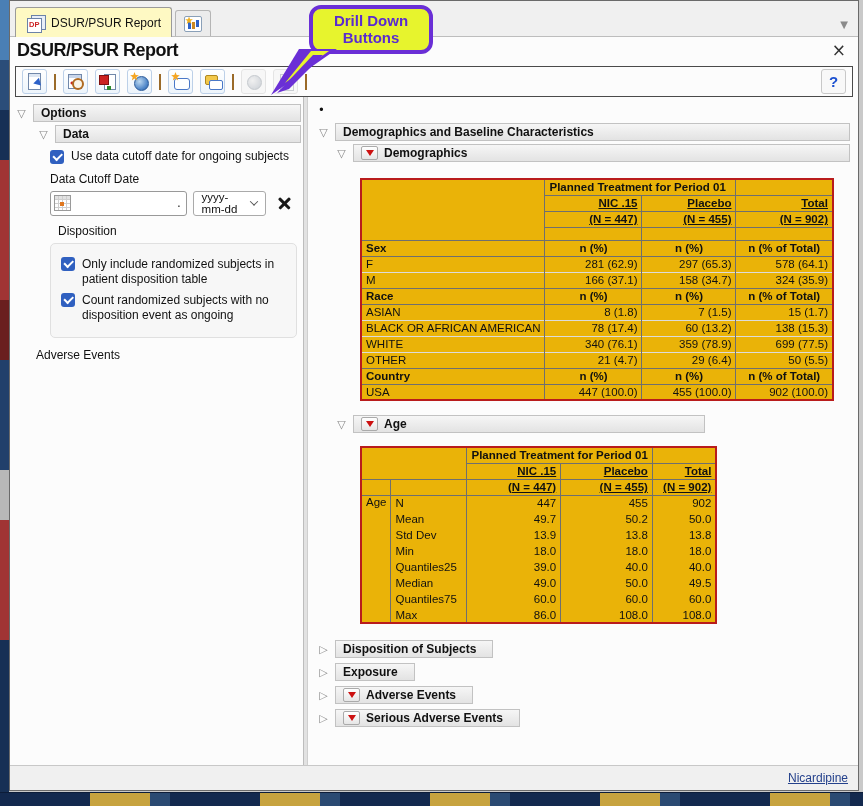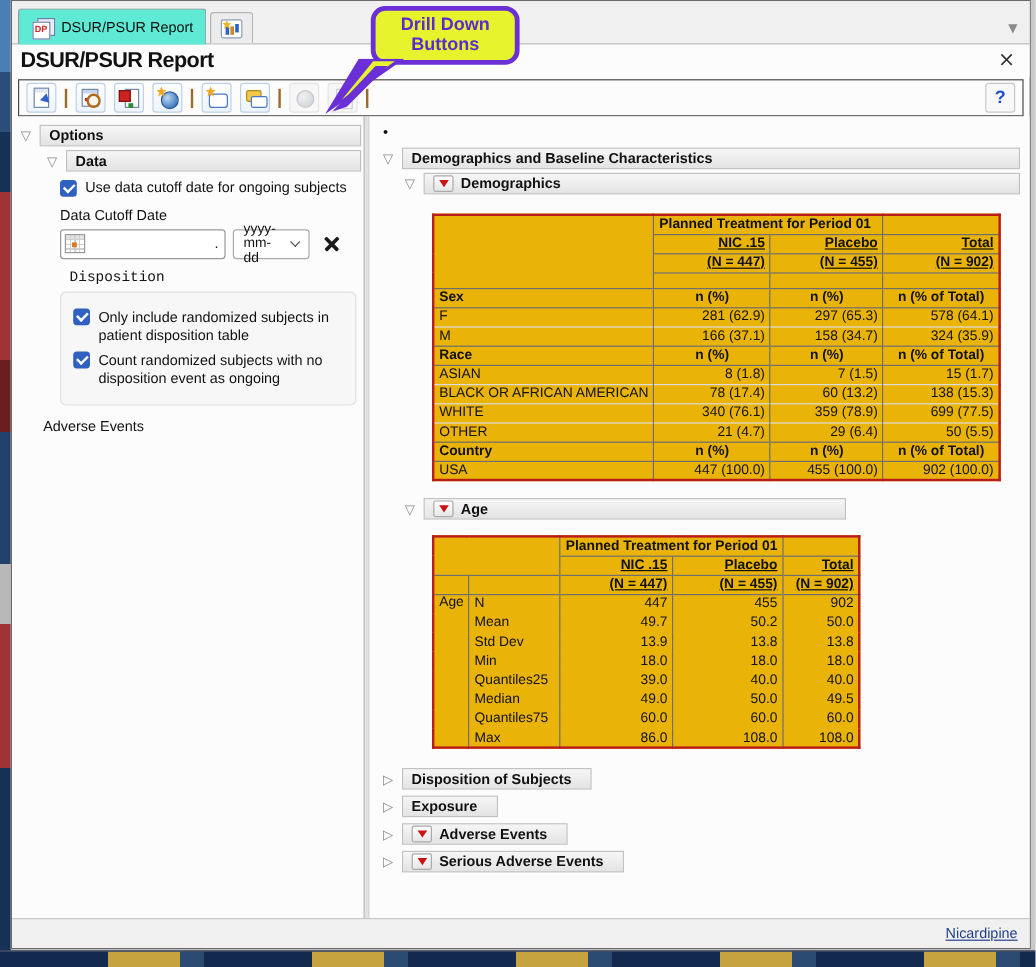--- a/index.html
+++ b/index.html
@@ -31,21 +31,21 @@
     position:absolute; left:9px; top:0; width:850px; height:791px;
     background:#fcfcfc; border:1px solid #6a6a6a;
     display:flex; flex-direction:column;
   }
 
   
   .tabbar { height:36px; background:#f0f0f0; border-bottom:1px solid #bdbdbd;
     display:flex; align-items:flex-end; padding-left:5px; flex:none; position:relative; }
   .tab { display:flex; align-items:center; gap:6px; border:1px solid #9a9a9a; border-bottom:none;
     border-radius:3px 3px 0 0; padding:0 10px; font-size:12px; }
-  .tab.active { background:#5eead4; height:30px; margin-bottom:-1px; z-index:2; }
+  .tab.active { background:#fef9c3; height:30px; margin-bottom:-1px; z-index:2; }
   .tab.inactive { background:#ececec; height:26px; margin-left:3px; border-color:#b5b5b5; padding:0 8px; }
   .tab-menu { position:absolute; right:10px; bottom:6px; font-size:10px; color:#8a8a8a; }
 
   .dp-icon { width:19px; height:16px; position:relative; flex:none; }
   .dp-icon::after { content:''; position:absolute; left:5px; top:0; width:13px; height:13px;
     background:#e8eef8; border:1px solid #6b82a8; }
   .dp-icon::before { content:''; position:absolute; left:1px; top:3px; width:13px; height:13px;
     background:#fff; border:1px solid #6b82a8; z-index:1; }
   .dp-text { position:absolute; left:3px; top:5px; font-size:7.5px; font-weight:bold; color:#cc2222; z-index:2; }
   .chart-tab-icon { width:18px; height:16px; border:1px solid #8aa0b8; background:#fff; border-radius:2px; position:relative; }
@@ -274,29 +274,29 @@
           <span>Use data cutoff date for ongoing subjects</span>
         </div>
 
         <div class="plain-label" style="margin-left:0;">Data Cutoff Date</div>
 
         <div class="daterow">
           <div class="datefield">
             <span class="cal"></span>
             <span class="dval">.</span>
           </div>
-          <div class="dropdown" style="width:64px;align-items:center;">
+          <div class="dropdown" style="width:74px;align-items:center;">
             <span>yyyy-mm-dd</span>
             <span class="chev"></span>
           </div>
           <div class="xbtn"></div>
         </div>
 
 
-        <div class="plain-label" style="margin-left:8px;font-family:Liberation Mono, monospace;">Disposition</div>
+        <div class="plain-label" style="margin-left:8px;">Disposition</div>
 
         <div class="groupbox">
           <div id="disposition-items">
               <div class="cbrow">
                 <span class="cb checked"></span>
                 <span>Only include randomized subjects in patient disposition table</span>
               </div>
               <div class="cbrow">
                 <span class="cb checked"></span>
                 <span>Count randomized subjects with no disposition event as ongoing</span>

